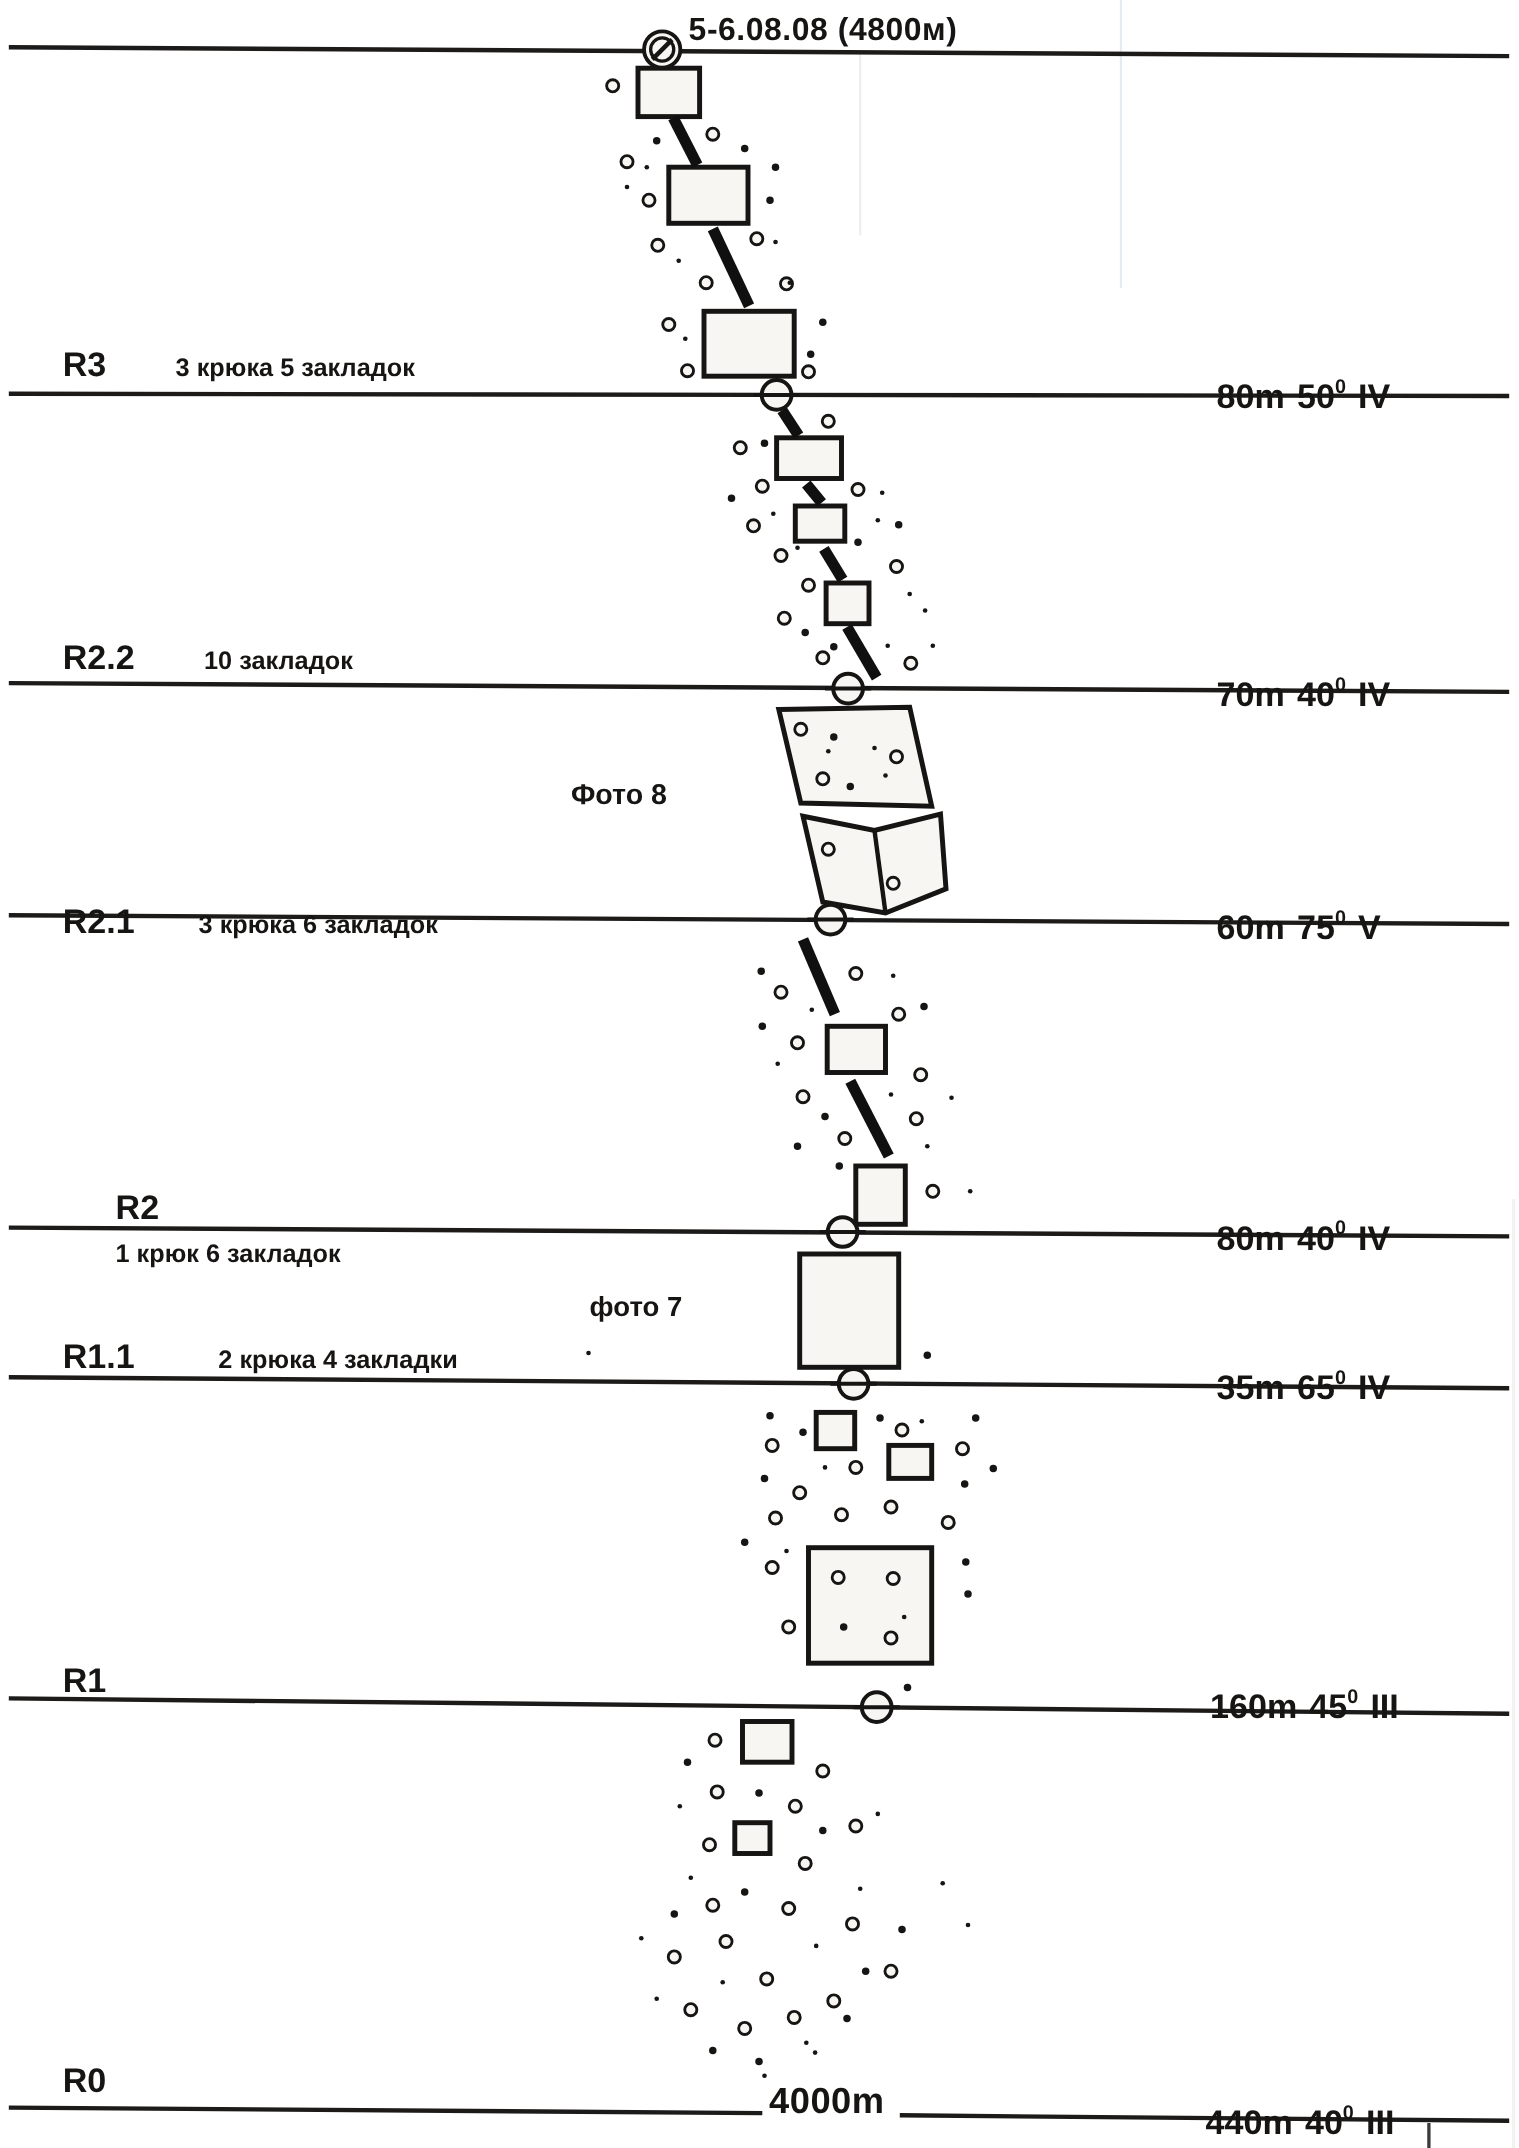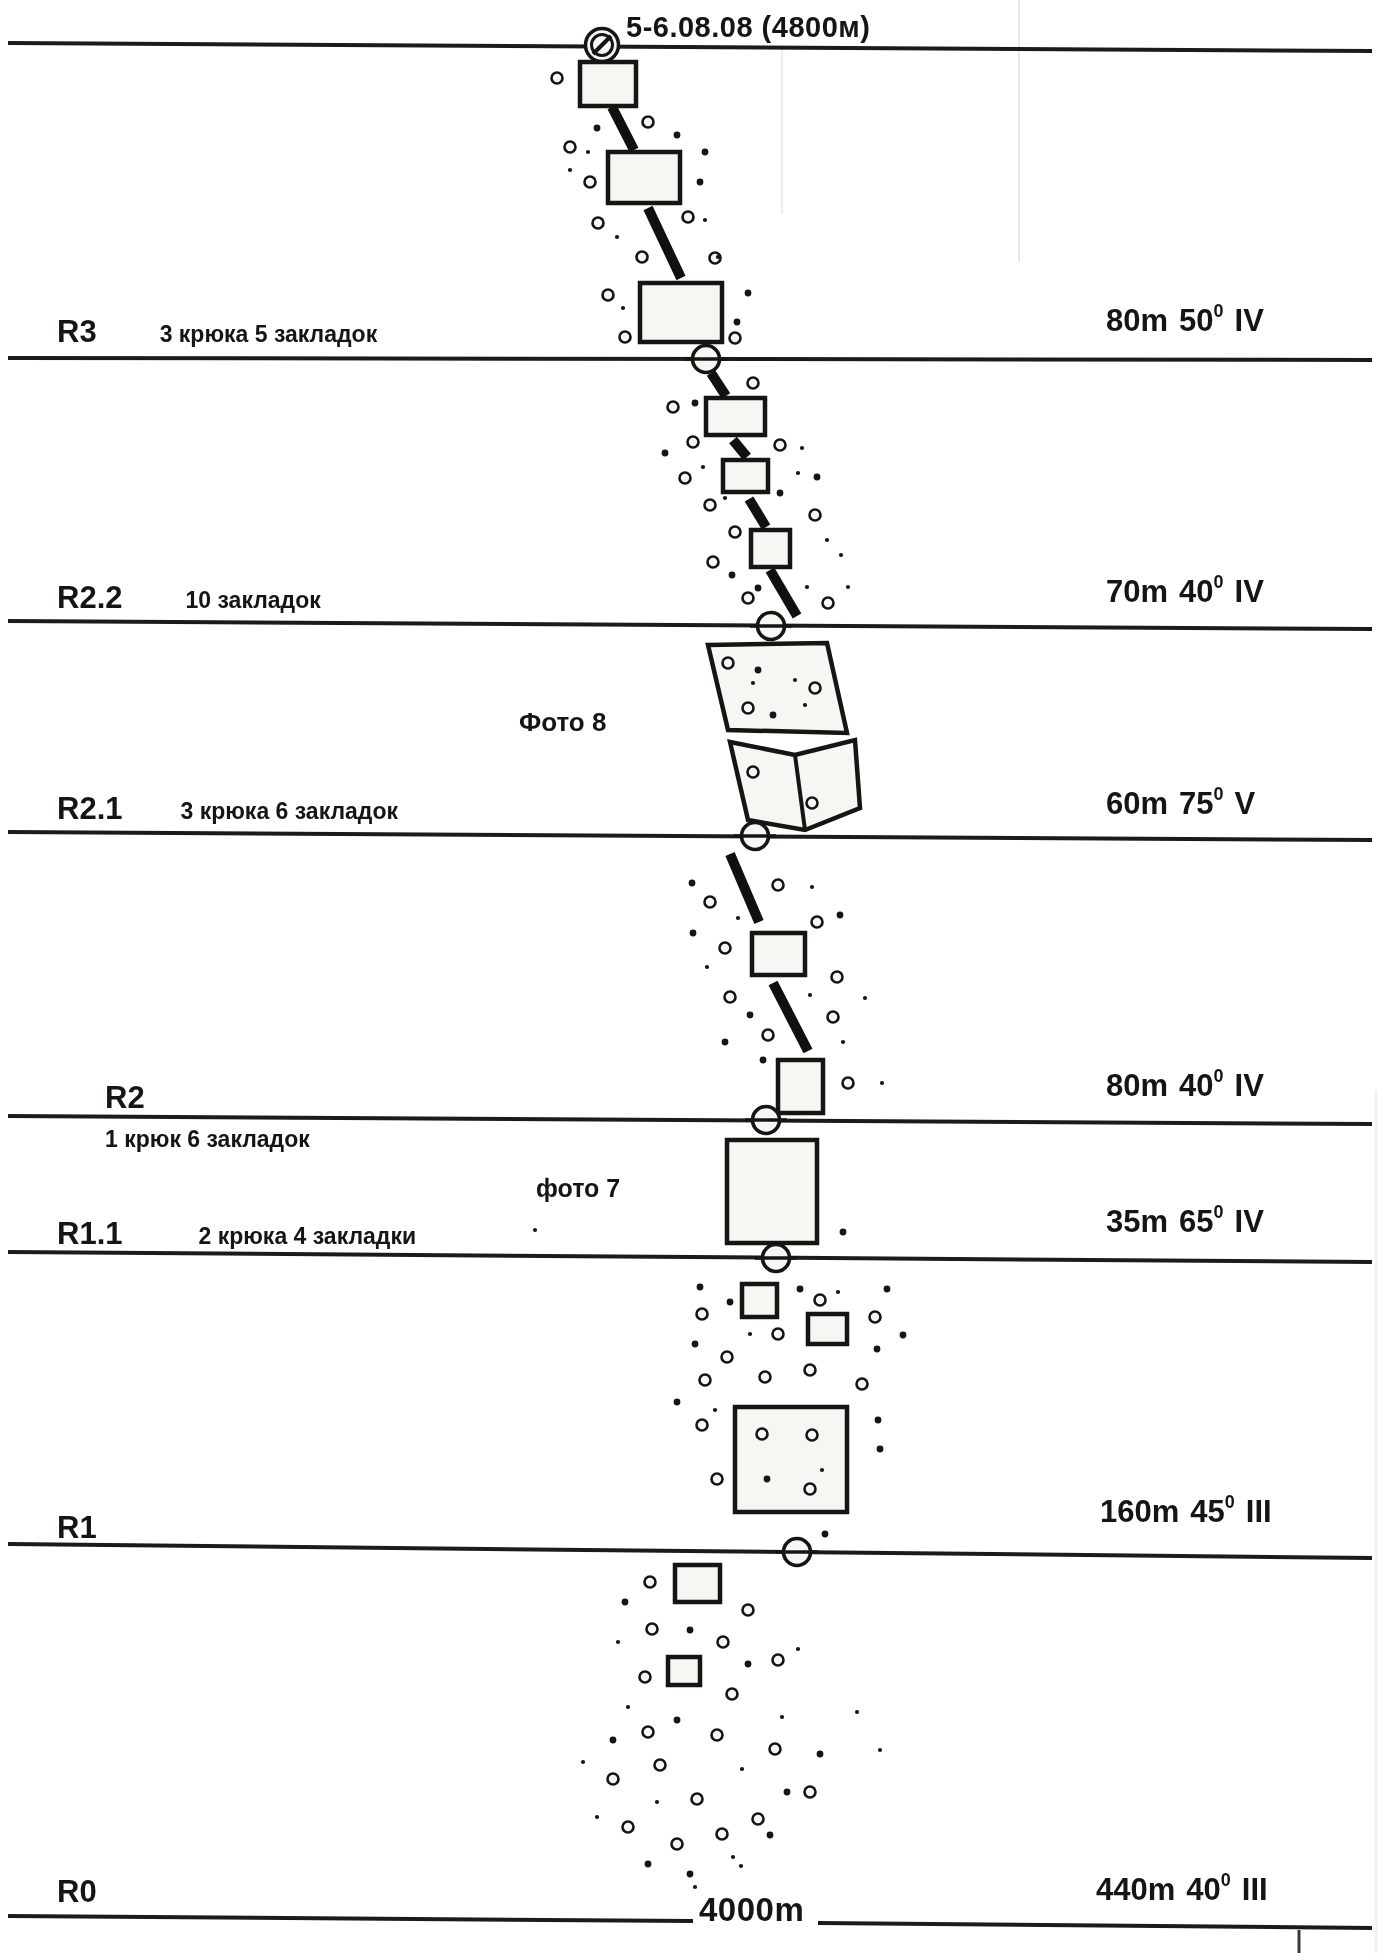--- a/index.html
+++ b/index.html
@@ -10,21 +10,21 @@
     font-family:"Liberation Sans", sans-serif;
     color:#171513;
     overflow:hidden;
   }
   svg.topo{position:absolute;left:0;top:0;}
   .txt{position:absolute;white-space:nowrap;font-weight:bold;line-height:1;}
   .title{font-size:29px;letter-spacing:0.5px;}
   .plabel{display:flex;align-items:baseline;gap:15px;}
   .pid{font-size:31px;}
   .pgear{font-size:23px;margin-left:48px;}
-  .pstats{font-size:31px;}
+  .pstats{font-size:31px;margin-top:40px;}
   .pstats .sep{display:inline-block;width:11px;}
   .pstats sup{font-size:18px;position:relative;top:-3px;line-height:0;}
   .photo{font-size:26px;}
   .elev{font-size:33px;letter-spacing:0.5px;}
 </style>
 </head>
 <body>
 
 <div class="page">
 
@@ -240,21 +240,21 @@
   <div class="txt title" style="left:626px;top:13px;">5-6.08.08 (4800м)</div>
 
   <div class="txt plabel" style="left:57px;top:316px;">
     <span class="pid">R3</span>
     <span class="pgear">3 крюка 5 закладок</span>
   </div>
   <div class="txt plabel" style="left:57px;top:582px;">
     <span class="pid">R2.2</span>
     <span class="pgear">10 закладок</span>
   </div>
-  <div class="txt plabel" style="left:57px;top:793px;gap:10px;">
+  <div class="txt plabel" style="left:57px;top:822px;gap:10px;">
     <span class="pid">R2.1</span>
     <span class="pgear">3 крюка 6 закладок</span>
   </div>
   <div class="txt plabel" style="left:57px;top:1082px;flex-direction:column;">
     <span class="pid">R2</span>
     <span class="pgear">1 крюк 6 закладок</span>
   </div>
   <div class="txt plabel" style="left:57px;top:1218px;gap:28px;">
     <span class="pid">R1.1</span>
     <span class="pgear">2 крюка 4 закладки</span>

